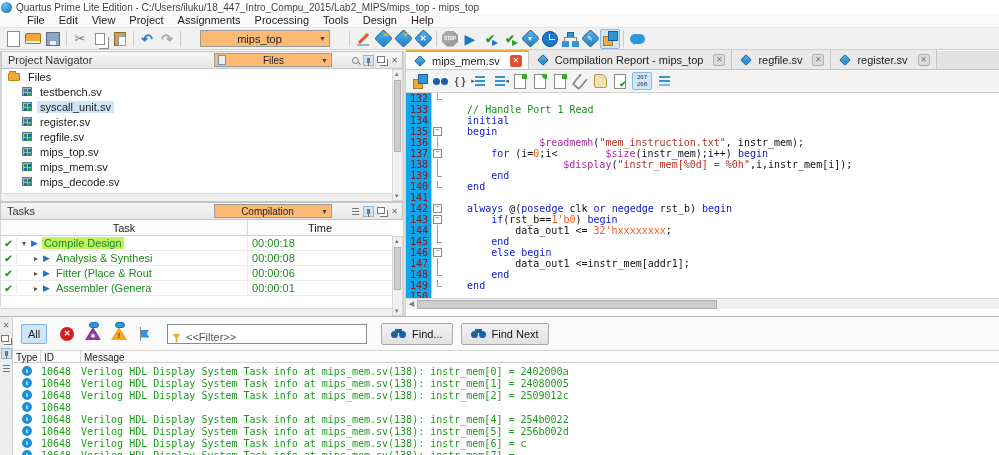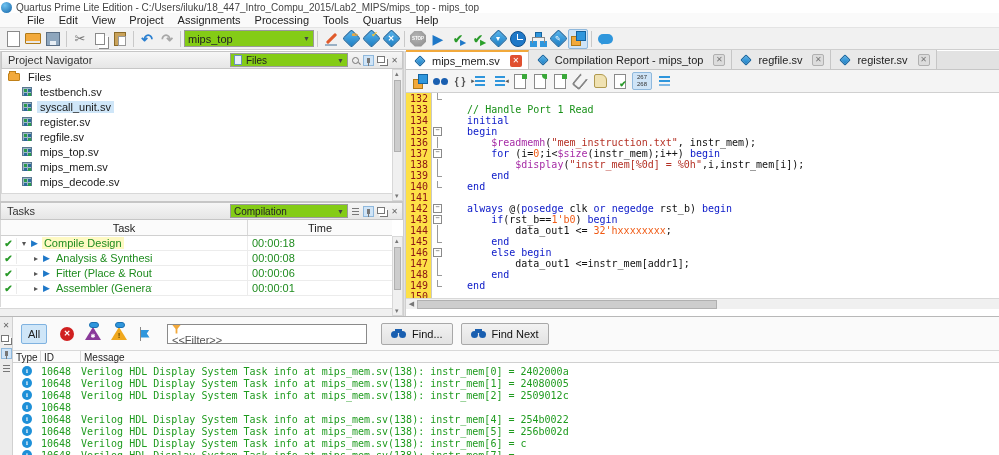--- a/index.html
+++ b/index.html
@@ -43,21 +43,21 @@
   .start-fitter-icon::after{color:#2aa02a;}
   .timing-analyzer-icon::before{content:"";width:14px;height:14px;border-radius:50%;background:#1e78c8;border:1px solid #0d4f8c;}
   .timing-analyzer-icon::after{content:"";position:absolute;width:5px;height:5px;border-left:1.5px solid #fff;border-bottom:1.5px solid #fff;margin-top:-3px;margin-left:3px;}
   .netlist-viewer-icon::before{content:"";width:5px;height:4px;background:#2f96dc;border:1px solid #14639f;box-shadow:-5px 9px 0 #2f96dc,5px 9px 0 #2f96dc;margin-top:-8px;}
   .netlist-viewer-icon::after{content:"";position:absolute;width:11px;height:5px;border-top:1px solid #888;border-left:1px solid #888;border-right:1px solid #888;margin-top:2px;}
   .rtl-viewer-icon::before{content:"";width:8px;height:8px;background:#f2a93b;border:1px solid #b07a18;margin-right:5px;margin-top:5px;}
   .rtl-viewer-icon::after{content:"";position:absolute;width:8px;height:8px;background:#2f96dc;border:1px solid #14639f;margin-left:6px;margin-top:-5px;}
   .chat-icon::before{content:"";width:15px;height:10px;background:#2f96dc;border-radius:7px;}
   .chat-icon::after{content:"";position:absolute;bottom:1px;left:4px;border:3px solid transparent;border-top:5px solid #2f96dc;}
   
-  .combo{height:17px;background:#84cc16;border:1px solid #9a9a9a;display:inline-flex;align-items:center;padding:0 3px;margin:0 0;}
+  .combo{height:17px;background:#fdba74;border:1px solid #9a9a9a;display:inline-flex;align-items:center;padding:0 3px;margin:0 16px;text-align:center;}
   .combo .clabel{flex:1;white-space:nowrap;overflow:hidden;}
   .combo .carrow{font-size:7px;color:#444;margin-left:4px;}
   #project-combo{width:130px;}
   .doc-ico{width:8px;height:10px;background:#e8f0fa;border:1px solid #6a93c0;margin-right:4px;flex:none;}
   
   #main{position:absolute;top:51px;left:0;width:999px;height:265px;}
   #left{position:absolute;left:0;top:0;width:403px;height:265px;padding-left:39px;}
   #vsplit{position:absolute;left:403px;top:0;width:3px;height:265px;background:#e2e2e2;border-left:1px solid #cfcfcf;border-right:1px solid #cfcfcf;}
   .panel-header{height:18px;background:linear-gradient(#f6f6f6,#e6e6e6);border:1px solid #c6c6c6;display:flex;align-items:center;padding:0 2px 0 6px;}
   .panel-title{flex:1;color:#333;}
@@ -91,21 +91,21 @@
   #tasks-panel{position:absolute;left:0;top:151px;width:403px;height:114px;}
   #task-colhdr{position:absolute;left:0;top:18px;right:11px;height:16px;background:#fbfbfb;border-bottom:1px solid #d0d0d0;border-left:1px solid #d8d8d8;display:flex;align-items:center;color:#222;}
   #task-colhdr .c1{width:247px;text-align:center;border-right:1px solid #d8d8d8;height:100%;line-height:16px;}
   #task-colhdr .c2{flex:1;text-align:center;}
   #task-rows{position:absolute;left:0;top:34px;right:11px;bottom:9px;background:#fff;border-left:1px solid #d8d8d8;overflow:hidden;}
   .taskrow{height:15px;display:flex;align-items:center;border-bottom:1px solid #ececec;}
   .taskrow .chkc{width:16px;text-align:center;color:#2a9a2a;font-weight:bold;font-size:10px;border-right:1px solid #ececec;flex:none;}
   .taskrow .expc{width:14px;text-align:center;color:#555;font-size:8px;flex:none;}
   .taskrow .play{color:#1e78c8;font-size:9px;margin-right:4px;flex:none;}
   .taskrow .tlabel{color:#1f8c1f;white-space:nowrap;overflow:hidden;flex:1;padding:0 2px;}
-  .taskrow.selrow .tlabel{background:#fef9c3;flex:0 0 auto;}
+  .taskrow.selrow .tlabel{background:#bef264;flex:0 0 auto;}
   .taskrow .sp{flex:1;}
   .taskrow .ttime{width:145px;color:#1f8c1f;padding-left:4px;border-left:1px solid #ececec;align-self:stretch;line-height:15px;flex:none;}
   .tvscroll{top:34px;}
   
   #editor{position:absolute;left:406px;top:0;width:593px;height:265px;}
   #tabbar{height:19px;background:#e2e2e2;border-bottom:1px solid #c6c6c6;display:flex;align-items:flex-end;}
   .tab{height:19px;display:flex;align-items:center;padding:0 6px;border-right:1px solid #c6c6c6;background:#e9e9e9;white-space:nowrap;}
   .tab.active{background:#fff;border-top:2px solid #f2a93b;}
   .tab .dico{width:8px;height:8px;background:linear-gradient(135deg,#58b4ec,#1d7fc4);border:1px solid #14639f;transform:rotate(45deg);border-radius:1px;margin:0 8px 0 4px;flex:none;position:relative;}
   .tab .tlabel{margin-right:10px;color:#222;}
@@ -121,47 +121,47 @@
   .page-ico::after{content:"";position:absolute;width:5px;height:5px;background:#3aa83a;margin-left:8px;margin-top:-10px;}
   .bookmark-next-icon::after{border-radius:0 0 0 4px;}
   .attach-icon::before{content:"";width:6px;height:11px;border:2px solid #888;border-radius:3px;border-top-color:transparent;transform:rotate(40deg);}
   .note-icon::before{content:"";width:11px;height:12px;background:#f0e2b2;border:1px solid #b09a50;border-radius:2px 6px 2px 2px;}
   .syntax-check-icon::before{content:"";width:10px;height:13px;background:#fff;border:1px solid #8a8a8a;}
   .syntax-check-icon::after{content:"\2714";position:absolute;color:#2a9a2a;font-size:9px;font-weight:bold;margin-left:6px;margin-top:6px;}
   .wrap-icon::before{content:"";width:11px;height:2px;background:#2f96dc;box-shadow:0 4px 0 #2f96dc,0 8px 0 #7fb8e4;margin-top:-8px;}
   #line-badge{width:20px;height:18px;background:#cfe4f7;border:1px solid #8fb8dc;border-radius:2px;display:flex;flex-direction:column;align-items:center;justify-content:center;font-size:6px;line-height:7px;color:#333;margin:0 2px;}
   #codearea{position:absolute;left:0;top:42px;right:0;height:205px;background:#fff;overflow:hidden;font-family:"DejaVu Sans Mono","Liberation Mono",monospace;font-size:10px;line-height:11px;}
   .cl{height:11px;display:flex;white-space:pre;}
-  .ln{width:26px;background:#fde047;color:#8c1414;text-align:right;padding-right:3px;border-right:1px solid #c8c8c8;flex:none;}
+  .ln{width:26px;background:#0ea5e9;color:#8c1414;text-align:right;padding-right:3px;border-right:1px solid #c8c8c8;flex:none;}
   .fold{width:11px;flex:none;display:flex;align-items:center;justify-content:center;position:relative;}
   .fold.fo::before{content:"\2212";width:7px;height:7px;border:1px solid #8a8a8a;background:#fff;color:#555;font-size:7px;line-height:5px;text-align:center;}
   .fold.fl::before{content:"";position:absolute;left:5px;top:0;bottom:0;border-left:1px solid #9a9a9a;}
   .fold.fe::before{content:"";position:absolute;left:5px;top:0;height:6px;width:4px;border-left:1px solid #9a9a9a;border-bottom:1px solid #9a9a9a;}
   .ct{flex:1;}
   .tok-k{color:#0a18c8;}.tok-c{color:#189018;}.tok-s{color:#b43024;}
-  .tok-y{color:#a62ca6;}.tok-n{color:#f05a14;}.tok-p{color:#101010;}
+  .tok-y{color:#a62ca6;margin-left:48px;}.tok-n{color:#f05a14;}.tok-p{color:#101010;}
   #ed-hscroll{position:absolute;left:0;right:0;top:247px;height:11px;background:#f0f0f0;border-top:1px solid #d8d8d8;display:flex;align-items:center;}
   #ed-hscroll .larr{width:11px;text-align:center;color:#777;font-size:7px;}
   #ed-hscroll .hthumb{width:300px;height:9px;background:#cdcdcd;border:1px solid #b0b0b0;}
   
   #bottom{position:absolute;top:316px;left:0;width:999px;height:139px;border-top:1px solid #b8b8b8;background:#fff;}
   #bstrip{position:absolute;left:0;top:0;width:13px;height:139px;background:#ececec;border-right:1px solid #d0d0d0;display:flex;flex-direction:column;align-items:center;padding-top:2px;}
   #bstrip .mini{margin:1px 0 2px 0;}
   #btoolbar{position:absolute;left:13px;right:0;top:0;height:33px;display:flex;align-items:center;padding-left:8px;background:#fafafa;}
   .allbtn{width:26px;height:20px;background:#cfe6f8;border:1px solid #7fb2e0;border-radius:2px;display:flex;align-items:center;justify-content:center;color:#222;margin-right:10px;text-align:center;}
   .bico{width:20px;height:20px;display:inline-flex;align-items:center;justify-content:center;position:relative;margin-right:6px;}
   .error-icon::before{content:"\2715";width:14px;height:14px;border-radius:50%;background:#d02020;color:#fff;font-size:8px;font-weight:bold;display:flex;align-items:center;justify-content:center;}
   .crit-warning-icon::before{content:"";border-left:8px solid transparent;border-right:8px solid transparent;border-bottom:13px solid #8a3a9a;width:0;height:0;}
   .crit-warning-icon::after{content:"\2731";position:absolute;color:#fff;font-size:6px;margin-top:4px;}
   .warning-icon::before{content:"";border-left:8px solid transparent;border-right:8px solid transparent;border-bottom:13px solid #f0a81e;width:0;height:0;}
   .warning-icon::after{content:"!";position:absolute;color:#6a4a00;font-size:8px;font-weight:bold;margin-top:3px;}
   .flag-icon::before{content:"";width:9px;height:8px;background:#2f96dc;clip-path:polygon(0 0,100% 0,70% 50%,100% 100%,0 100%);}
   .flag-icon::after{content:"";position:absolute;width:1px;height:14px;background:#888;margin-left:-10px;}
   .badge{position:absolute;width:10px;height:6px;background:#2f96dc;border:1px solid #1a6fb0;border-radius:3px;top:-2px;}
-  #filterbox{width:200px;height:20px;background:#fff;border:1px solid #8a8a8a;display:flex;align-items:flex-start;padding:0 4px;margin:0 14px 0 6px;color:#555;flex-direction:column;}
+  #filterbox{width:200px;height:20px;background:#fff;border:1px solid #8a8a8a;display:flex;align-items:flex-end;padding:0 4px;margin:0 14px 0 6px;color:#555;}
   .funnel{width:9px;height:9px;background:#f2a93b;clip-path:polygon(0 0,100% 0,60% 50%,60% 100%,40% 100%,40% 50%);margin-right:5px;flex:none;}
   .findbtn{height:22px;background:linear-gradient(#f2f2f2,#e2e2e2);border:1px solid #a8a8a8;border-radius:2px;display:flex;align-items:center;padding:0 9px;margin-right:8px;color:#111;}
   .binoc{width:16px;height:10px;position:relative;margin-right:5px;flex:none;}
   .binoc::before{content:"";position:absolute;left:0;top:2px;width:7px;height:7px;border-radius:50%;background:#1a5fb0;box-shadow:8px 0 0 #1a5fb0;}
   .binoc::after{content:"";position:absolute;left:4px;top:0;width:7px;height:4px;background:#1a5fb0;}
   #msg-colhdr{position:absolute;left:13px;right:0;top:33px;height:13px;background:#fbfbfb;border-top:1px solid #d8d8d8;border-bottom:1px solid #d0d0d0;display:flex;font-size:10px;color:#222;}
   #msg-colhdr span{border-right:1px solid #d8d8d8;padding-left:3px;line-height:13px;}
   #msg-colhdr .t{width:28px;}#msg-colhdr .i{width:40px;}#msg-colhdr .m{flex:1;border-right:none;}
   #msg-rows{position:absolute;left:13px;right:0;top:46px;bottom:0;overflow:hidden;padding-top:2px;}
   .mrow{height:12px;display:flex;align-items:center;font-family:"DejaVu Sans Mono","Liberation Mono",monospace;font-size:10px;color:#1f9b1f;white-space:nowrap;}
@@ -179,21 +179,21 @@
 </div>
 
 <div id="menubar">
     <span class="mitem">File</span>
     <span class="mitem">Edit</span>
     <span class="mitem">View</span>
     <span class="mitem">Project</span>
     <span class="mitem">Assignments</span>
     <span class="mitem">Processing</span>
     <span class="mitem">Tools</span>
-    <span class="mitem">Quartus</span>
+    <span class="mitem">Design</span>
     <span class="mitem">Help</span>
   </div>
 
 <div id="toolbar">
     <span class="tbi new-file-icon"></span>
     <span class="tbi open-project-icon"></span>
     <span class="tbi save-icon"></span>
     <div class="tsep"></div>
     <span class="tbi cut-icon"></span>
     <span class="tbi copy-icon"></span>

